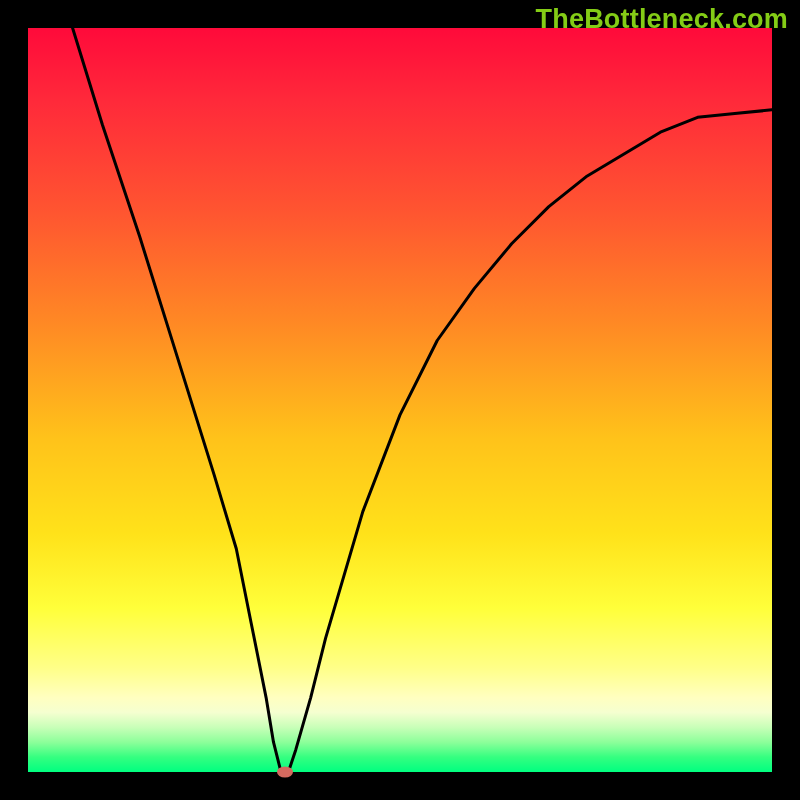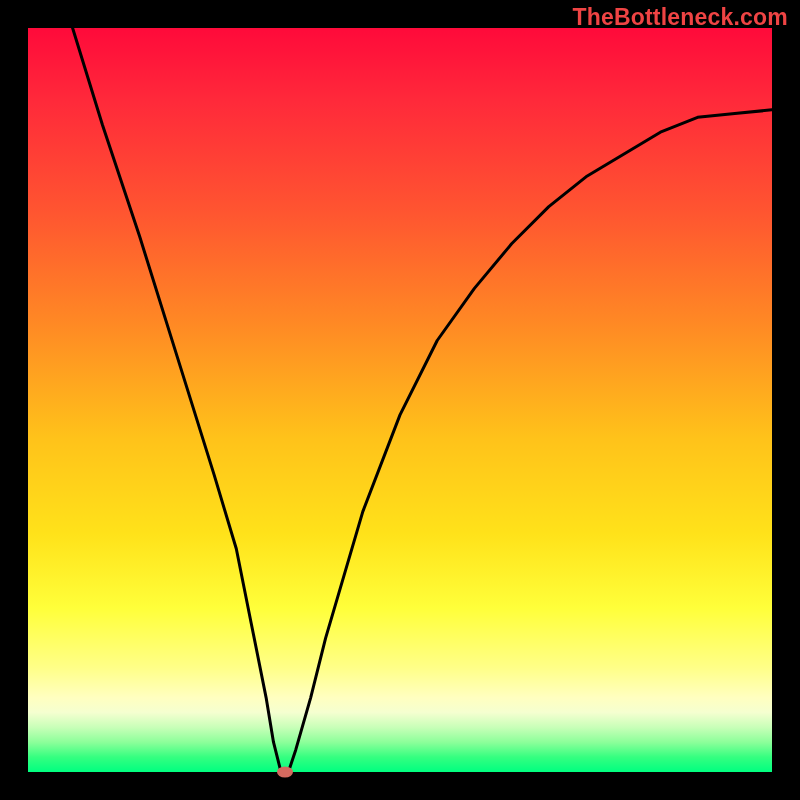--- a/index.html
+++ b/index.html
@@ -38,22 +38,22 @@
       #c8ffb8 94%,
       #8cff9a 96%,
       #35ff80 98%,
       #00ff80 100%
     );
   }
   .watermark {
     position: absolute;
     top: 4px;
     right: 12px;
-    color: #ef4444;
-    font-size: 23px;
+    color: #84cc16;
+    font-size: 27px;
     font-weight: 600;
     letter-spacing: 0.2px;
     user-select: none;
   }
   .curve {
     position: absolute;
     left: 28px;
     top: 28px;
     width: 744px;
     height: 744px;

